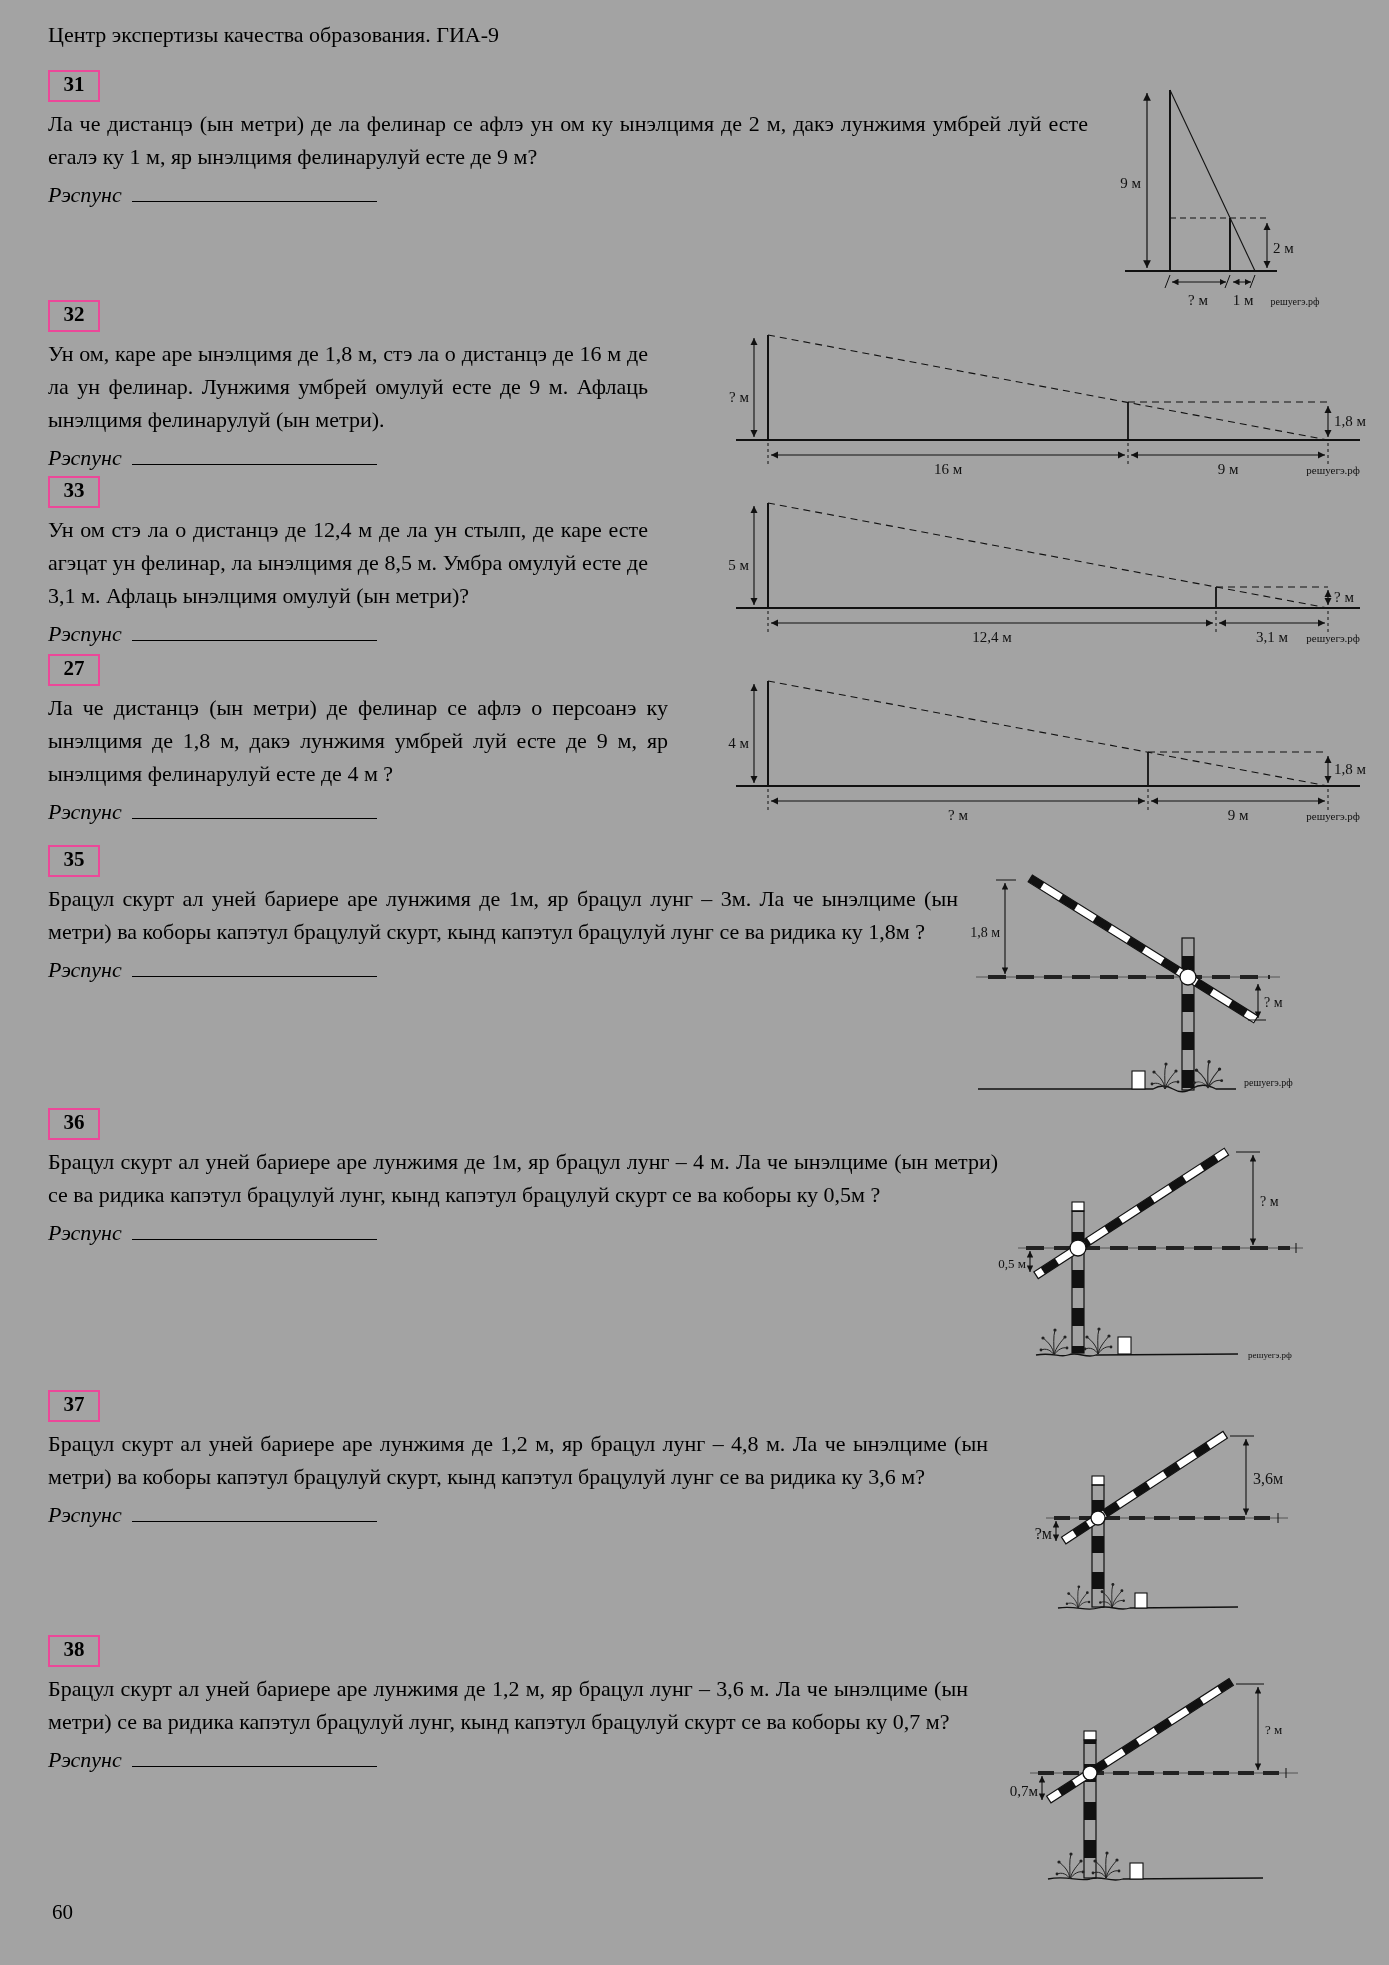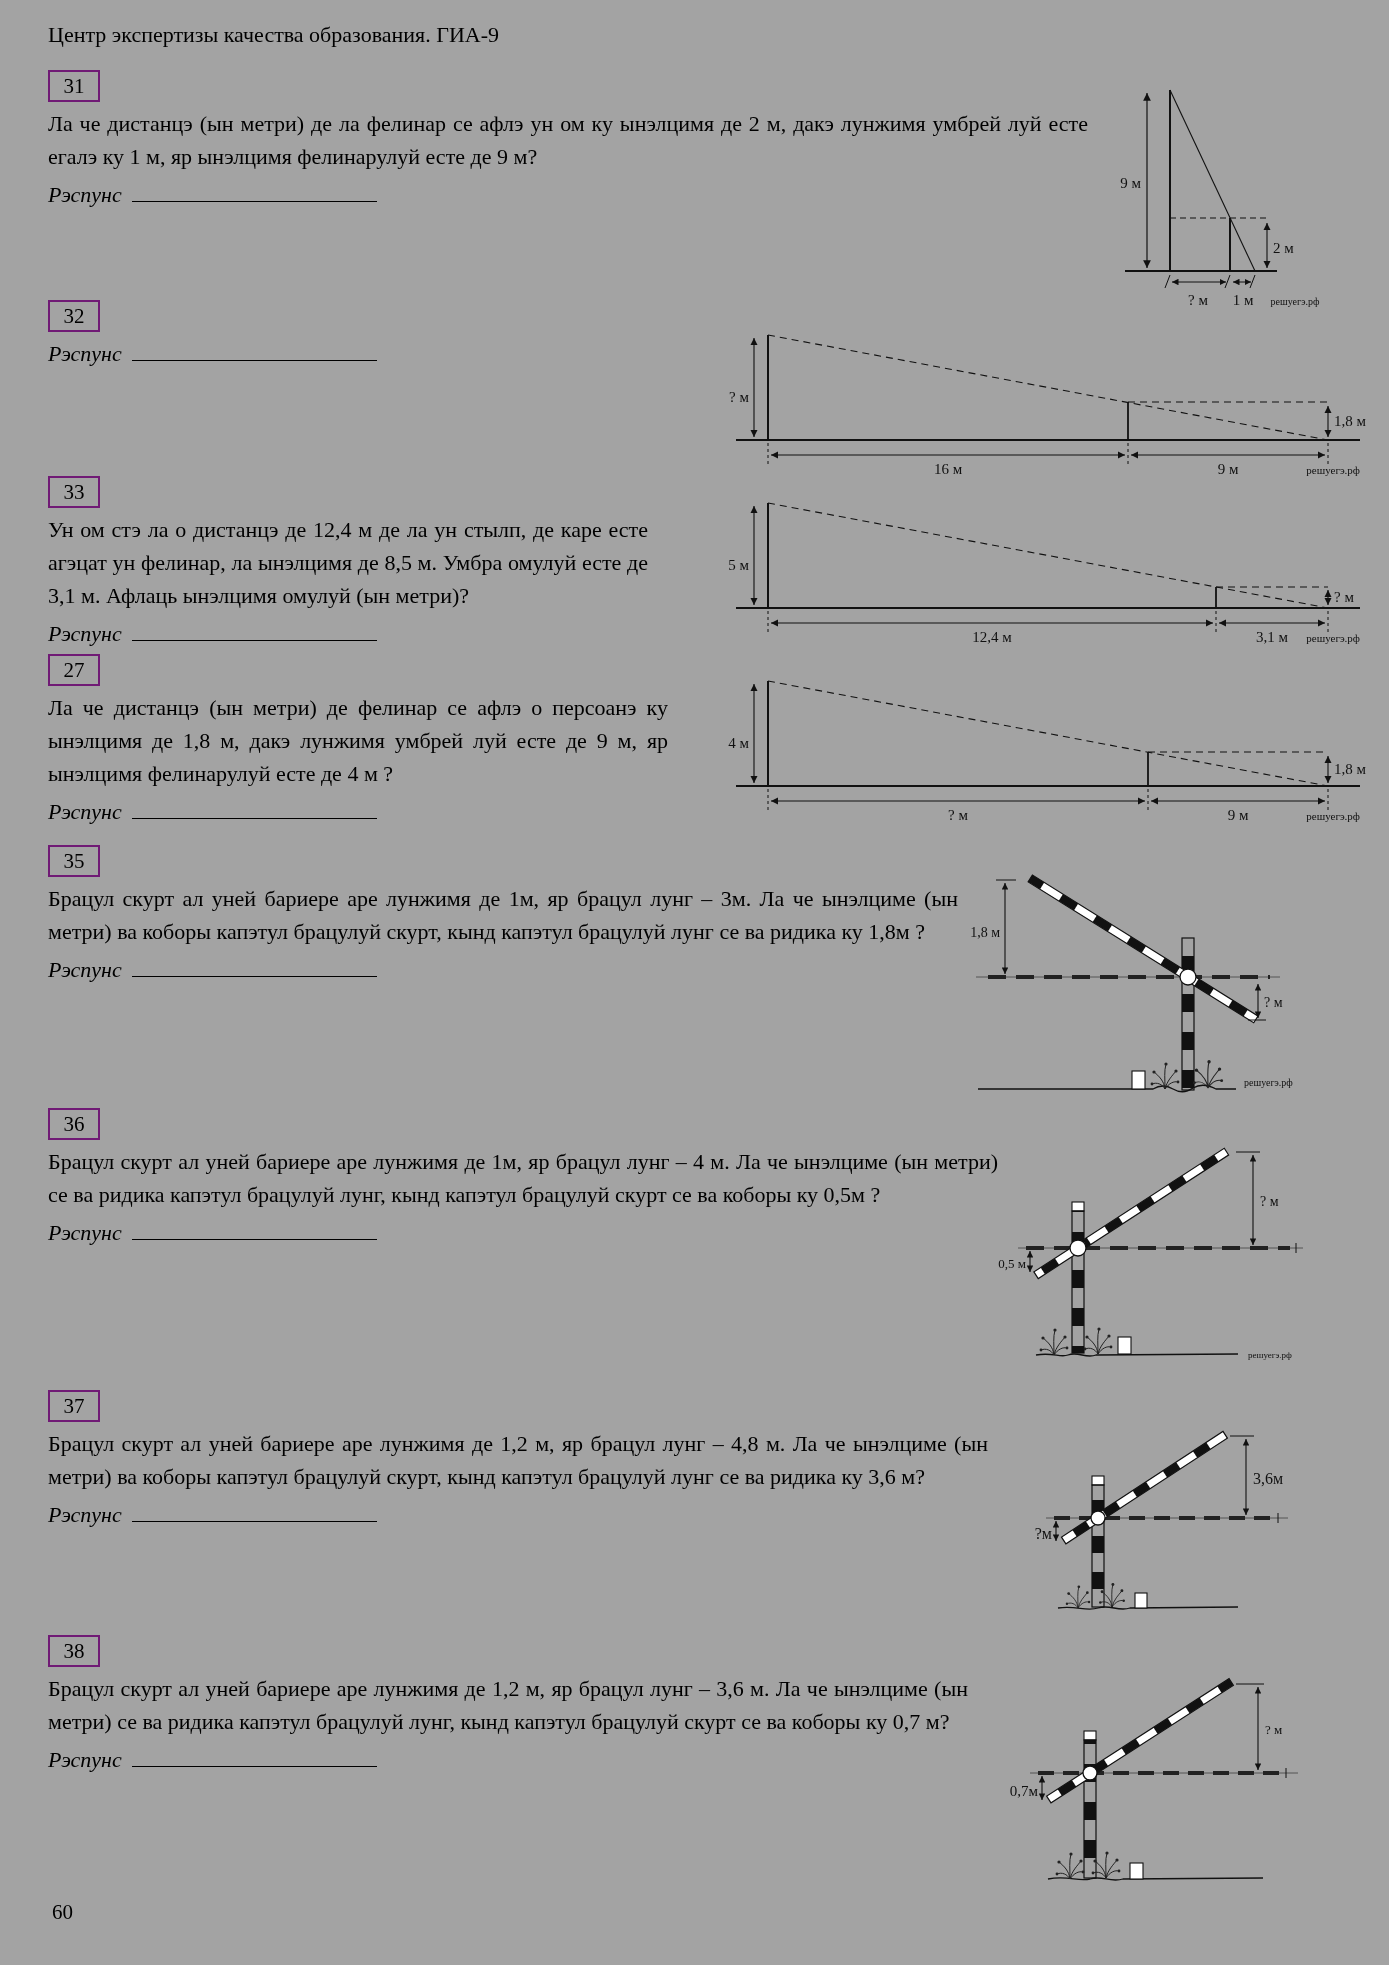--- a/index.html
+++ b/index.html
@@ -3,22 +3,22 @@
 <meta charset="utf-8">
 <style>
   html,body{margin:0;padding:0;background:#888;}
   .page{
     position:relative;width:1389px;height:1965px;background:#a3a3a3;
     font-family:"Liberation Serif",serif;color:#000;overflow:hidden;
   }
   .header{position:absolute;left:48px;top:22px;font-size:22px;}
   .problem{position:absolute;left:48px;}
   .numbox{
-    width:48px;height:28px;border:2px solid #701a75;display:flex;
-    align-items:center;justify-content:center;font-weight:normal;font-size:21px;
+    width:48px;height:28px;border:2px solid #ec4899;display:flex;
+    align-items:flex-start;justify-content:center;font-weight:bold;font-size:21px;
   }
   .ptext{
     font-size:22px;line-height:33px;text-align:justify;margin:5px 0 0 0;
   }
   .answer{margin-top:5px;font-size:22px;font-style:italic;white-space:nowrap;}
   .ansline{
     display:inline-block;width:245px;border-bottom:1.6px solid #000;
     height:1.05em;margin-left:10px;vertical-align:baseline;
   }
   .dia{position:absolute;}
@@ -64,20 +64,21 @@
     <line x1="138" y1="206" x2="156" y2="206" stroke="#111" stroke-width="1" marker-start="url(#a31)" marker-end="url(#a31)"></line>
     <text x="103" y="229" font-size="15" text-anchor="middle">? м</text>
     <text x="148" y="229" font-size="15" text-anchor="middle">1 м</text>
     <text x="200" y="229" font-size="10" text-anchor="middle" fill="#c8c8c8">решуегэ.рф</text>
   </svg>
 
   <section class="problem" style="top:300px;width:600px;">
     <div class="numbox">
       <span>32</span>
     </div>
+    <p class="ptext" style="width:600px">Ун ом, каре аре ынэлцимя де 1,8 м, стэ ла о дистанцэ де 16 м де ла ун фелинар. Лунжимя умбрей омулуй есте де 9 м. Афлаць ынэлцимя фелинарулуй (ын метри).</p>
     <div class="answer">
       <span>Рэспунс</span><span class="ansline"></span>
     </div>
   </section>
 
   <svg class="dia" style="left:728px;top:322px" width="655" height="155" viewBox="0 0 655 155">
     <defs>
       <marker id="a32" viewBox="0 0 10 10" refX="10" refY="5" markerWidth="6.5" markerHeight="6.5" orient="auto-start-reverse">
         <path d="M0,0L10,5L0,10z" fill="#111"></path>
       </marker>

